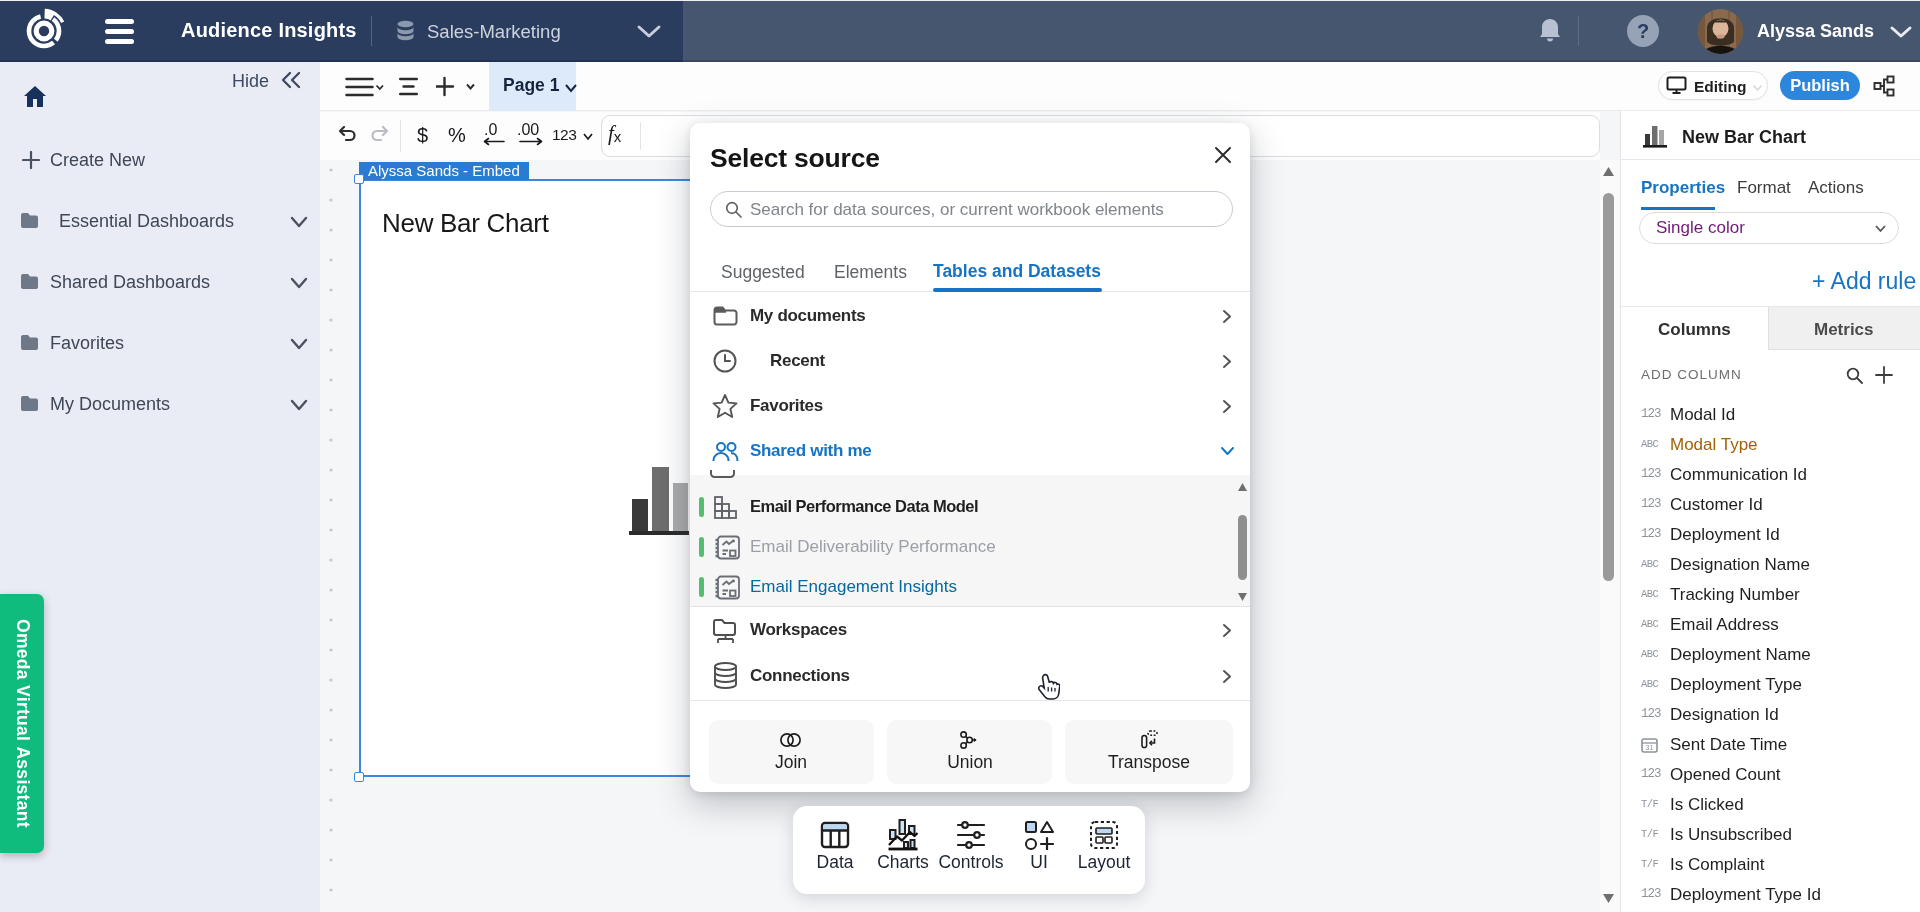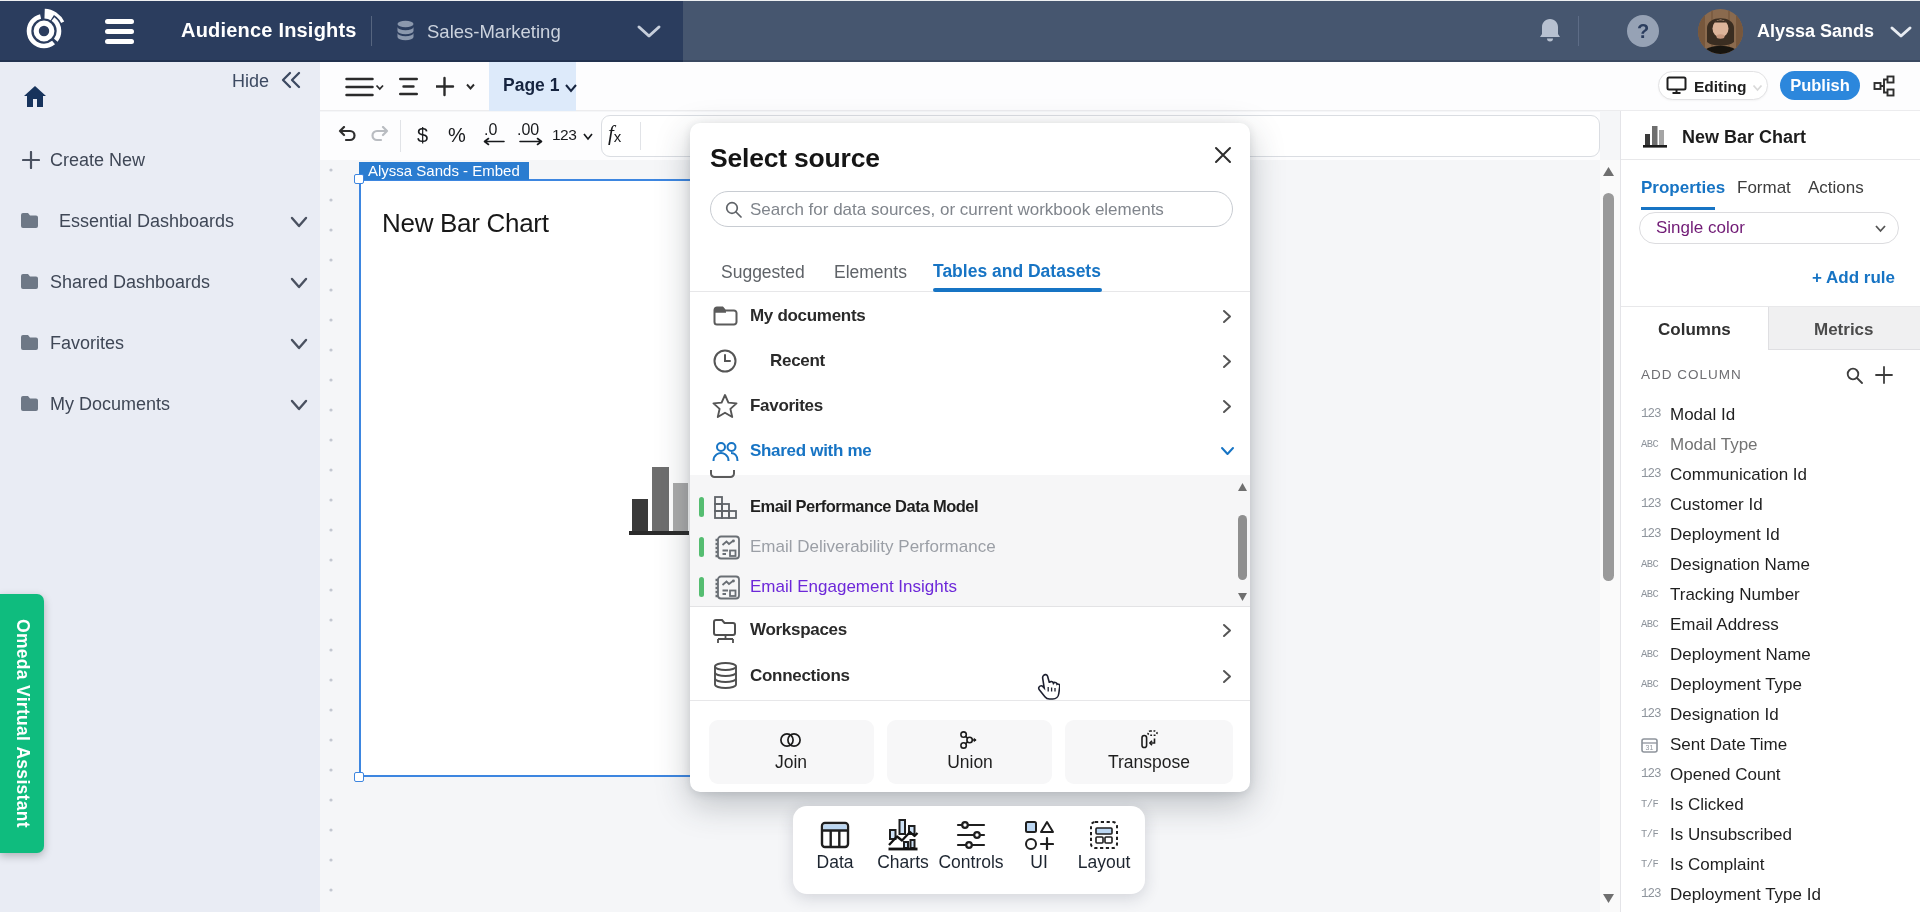--- a/index.html
+++ b/index.html
@@ -262,40 +262,40 @@
 <div class="abs" style="left:1737px;top:178px;font-size:17px;color:#3d3d3d;">Format</div>
 <div class="abs" style="left:1808px;top:178px;font-size:17px;color:#3d3d3d;">Actions</div>
 <div class="abs" style="left:1641px;top:207px;width:74px;height:3px;background:#1774c4;"></div>
 
 <div class="abs" style="left:1639px;top:212px;width:260px;height:32px;border:1px solid #dcdcdf;border-radius:16px;background:#fff;"></div>
 <div class="abs" style="left:1656px;top:218px;font-size:17px;color:#701a75;">Single color</div>
 <svg class="abs" style="left:1874px;top:224px;" width="13" height="9" viewBox="0 0 13 9">
     <path d="M2 2 L6.5 7 L11 2" fill="none" stroke="#555" stroke-width="1.8"></path>
   </svg>
 
-<div class="abs" style="left:1812px;top:268px;font-size:17px;font-weight:700;color:#1774c4;">+ Add rule</div>
+<div class="abs" style="left:1812px;top:268px;font-size:23px;font-weight:400;color:#1774c4;">+ Add rule</div>
 <div class="abs" style="left:1621px;top:306px;width:299px;height:1px;background:#e8e8ea;"></div>
 
 <div class="abs" style="left:1768px;top:307px;width:152px;height:43px;background:#f0f0f1;border-bottom:1px solid #dfdfe2;border-left:1px solid #dfdfe2;"></div>
 <div class="abs" style="left:1658px;top:320px;font-size:17px;font-weight:700;color:#2f2f2f;">Columns</div>
 <div class="abs" style="left:1814px;top:320px;font-size:17px;font-weight:700;color:#4b4b4b;">Metrics</div>
 
 <div class="abs" style="left:1641px;top:367px;font-size:13.5px;color:#6e6e72;letter-spacing:1px;">ADD COLUMN</div>
 <svg class="abs" style="left:1846px;top:367px;" width="17" height="17" viewBox="0 0 17 17">
     <circle cx="7" cy="7" r="5.3" fill="none" stroke="#3d3d3d" stroke-width="1.8"></circle>
     <path d="M11 11 L16 16" stroke="#3d3d3d" stroke-width="1.8" stroke-linecap="round"></path>
   </svg>
 <svg class="abs" style="left:1875px;top:366px;" width="18" height="18" viewBox="0 0 18 18">
     <path d="M9 1 V17 M1 9 H17" stroke="#3d3d3d" stroke-width="1.8" stroke-linecap="round"></path>
   </svg>
 
 <div class="abs" style="left:1641px;top:407px;width:20px;font-size:12.5px;color:#8e949c;font-family:'Liberation Mono',monospace;letter-spacing:-1px;">123</div>
 <div class="abs" style="left:1670px;top:405px;font-size:17px;color:#1f1f1f;">Modal Id</div>
 <div class="abs" style="left:1641px;top:438px;width:20px;font-size:10.5px;color:#8e949c;font-family:'Liberation Mono',monospace;letter-spacing:-0.5px;">ABC</div>
-<div class="abs" style="left:1670px;top:435px;font-size:17px;color:#737373;">Modal Type</div>
+<div class="abs" style="left:1670px;top:435px;font-size:17px;color:#a16207;">Modal Type</div>
 <div class="abs" style="left:1641px;top:467px;width:20px;font-size:12.5px;color:#8e949c;font-family:'Liberation Mono',monospace;letter-spacing:-1px;">123</div>
 <div class="abs" style="left:1670px;top:465px;font-size:17px;color:#1f1f1f;">Communication Id</div>
 <div class="abs" style="left:1641px;top:497px;width:20px;font-size:12.5px;color:#8e949c;font-family:'Liberation Mono',monospace;letter-spacing:-1px;">123</div>
 <div class="abs" style="left:1670px;top:495px;font-size:17px;color:#1f1f1f;">Customer Id</div>
 <div class="abs" style="left:1641px;top:527px;width:20px;font-size:12.5px;color:#8e949c;font-family:'Liberation Mono',monospace;letter-spacing:-1px;">123</div>
 <div class="abs" style="left:1670px;top:525px;font-size:17px;color:#1f1f1f;">Deployment Id</div>
 <div class="abs" style="left:1641px;top:558px;width:20px;font-size:10.5px;color:#8e949c;font-family:'Liberation Mono',monospace;letter-spacing:-0.5px;">ABC</div>
 <div class="abs" style="left:1670px;top:555px;font-size:17px;color:#1f1f1f;">Designation Name</div>
 <div class="abs" style="left:1641px;top:588px;width:20px;font-size:10.5px;color:#8e949c;font-family:'Liberation Mono',monospace;letter-spacing:-0.5px;">ABC</div>
 <div class="abs" style="left:1670px;top:585px;font-size:17px;color:#1f1f1f;">Tracking Number</div>
@@ -416,21 +416,21 @@
 <svg class="abs" style="left:714px;top:575px;" width="26" height="25" viewBox="0 0 26 25">
     <g fill="none" stroke="#6a6f75" stroke-width="1.8">
       <rect x="4" y="1.5" width="21" height="22" rx="3"></rect>
       <path d="M4 5 H1.5 M4 9 H1.5 M4 13 H1.5 M4 17 H1.5 M4 21 H1.5" stroke-width="2.4"></path>
       <path d="M8.5 10 L12.5 6.5 L15 9 L19.5 5.5"></path>
       <circle cx="19.5" cy="6" r="1.4" fill="#6a6f75" stroke="none"></circle>
       <path d="M8.5 15.5 H14 M8.5 19 H12"></path>
       <rect x="16" y="15.5" width="5.5" height="5.5"></rect>
     </g>
   </svg>
-<div class="abs" style="left:750px;top:577px;font-size:17px;color:#6d28d9;">Email Engagement Insights</div>
+<div class="abs" style="left:750px;top:577px;font-size:17px;color:#0369a1;">Email Engagement Insights</div>
 
 <svg class="abs" style="left:1237px;top:482px;" width="11" height="10" viewBox="0 0 11 10">
     <path d="M5.5 1 L10 9 L1 9 Z" fill="#6f6f6f"></path>
   </svg>
 <div class="abs" style="left:1238px;top:515px;width:9px;height:65px;background:#8f8f8f;border-radius:5px;"></div>
 <svg class="abs" style="left:1237px;top:592px;" width="11" height="10" viewBox="0 0 11 10">
     <path d="M1 1 L10 1 L5.5 9 Z" fill="#6f6f6f"></path>
   </svg>
 
 <svg class="abs" style="left:712px;top:618px;" width="27" height="26" viewBox="0 0 27 26">

